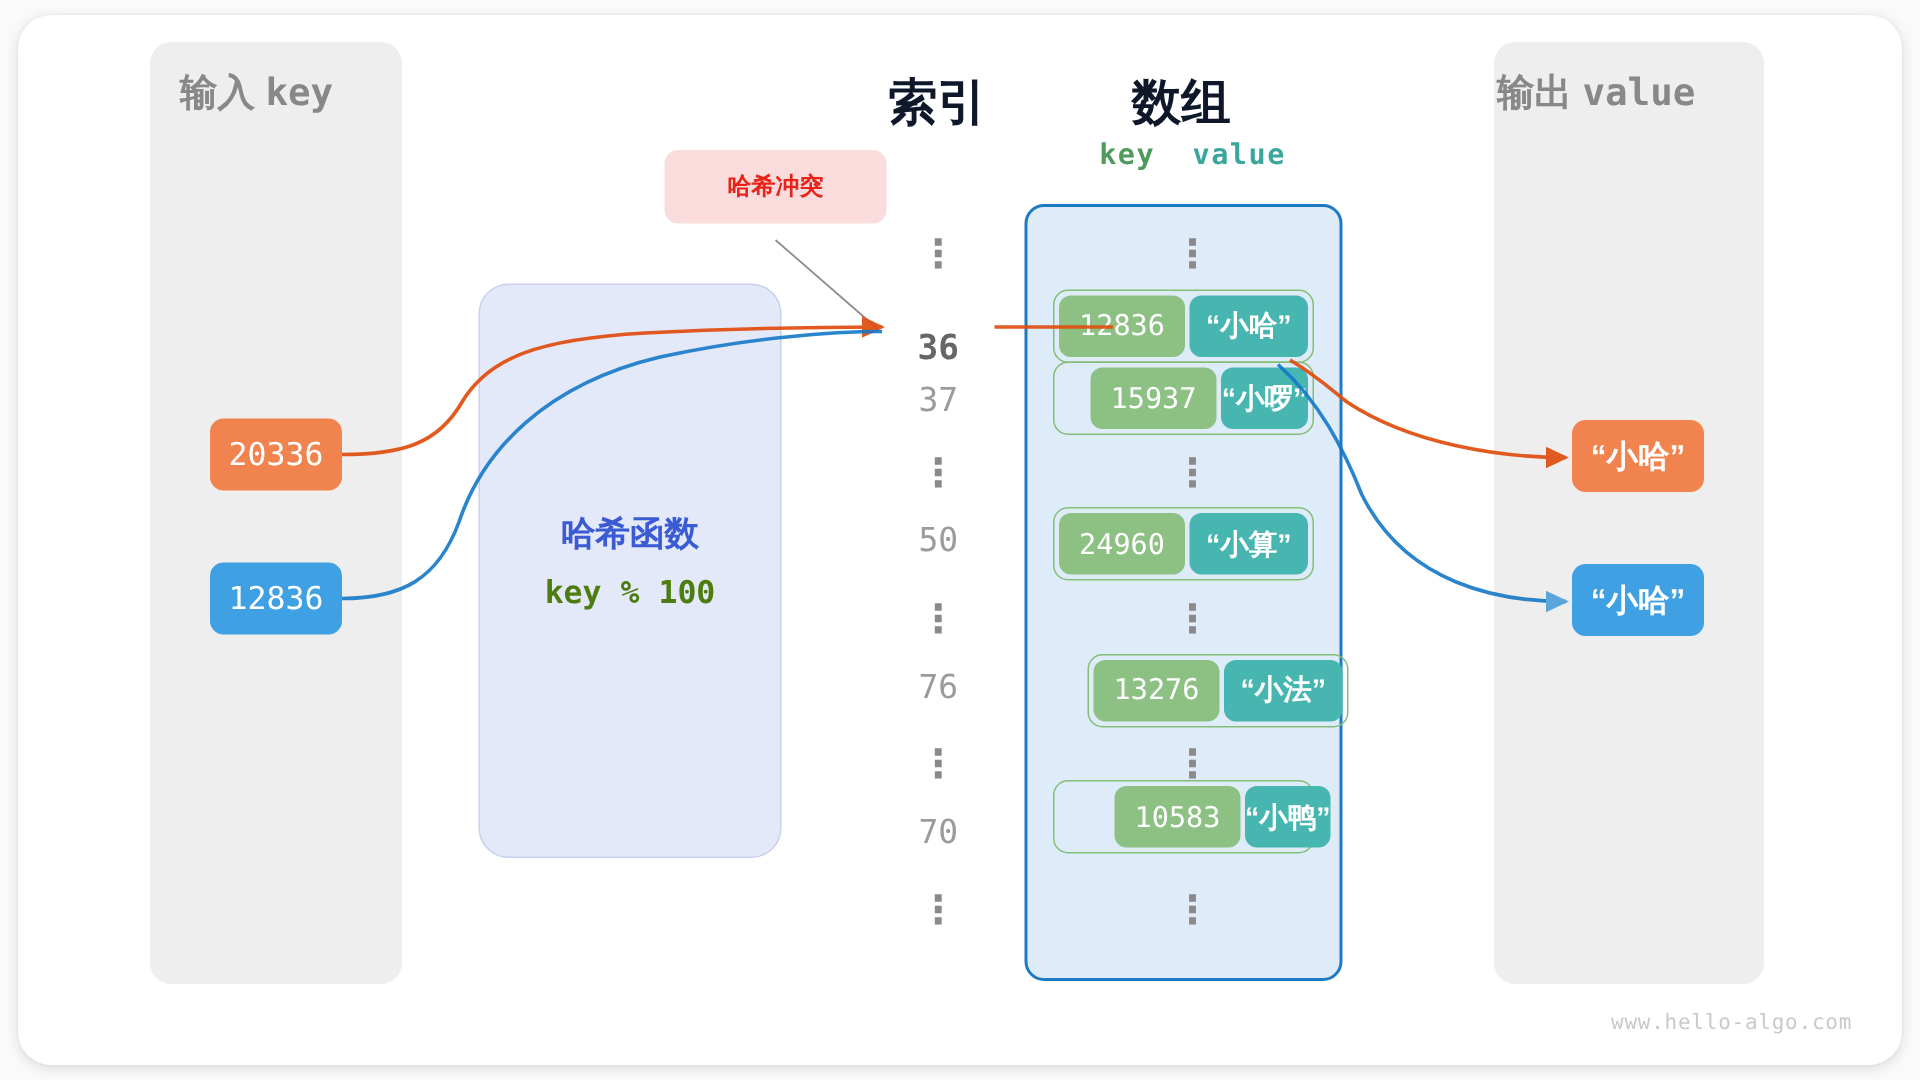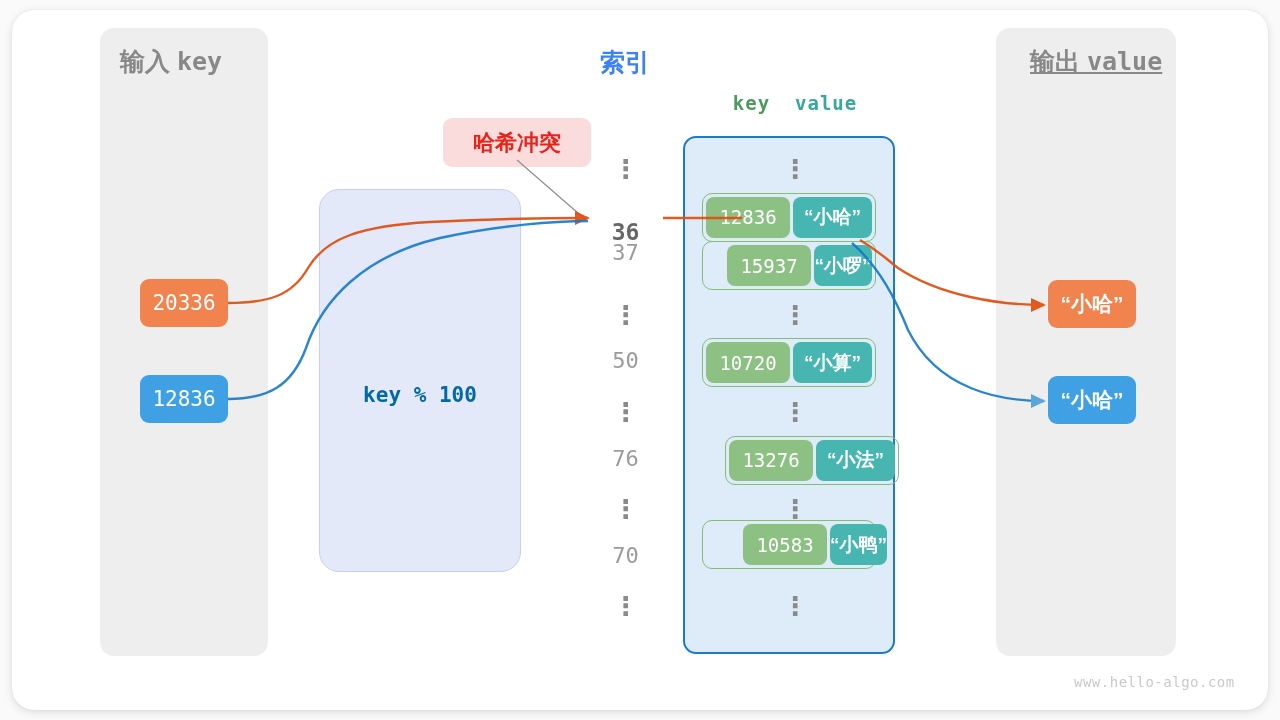--- a/index.html
+++ b/index.html
@@ -37,28 +37,28 @@
   #panel-input  { left: 100px; top: 28px; width: 168px; height: 628px; }
   #panel-output { left: 996px; top: 28px; width: 180px; height: 628px; }
   .panel-title {
     position: absolute;
     color: #888888;
     font-size: 25px;
     font-weight: bold;
     white-space: nowrap;
   }
   #title-input  { left: 120px; top: 45px; }
-  #title-output { left: 1030px; top: 45px; text-decoration: underline; }
+  #title-output { left: 998px; top: 45px; }
   .mono-part { font-family: "DejaVu Sans Mono", "Liberation Mono", monospace; }
 
   
   .col-title {
     position: absolute;
-    color: #3b82f6;
-    font-size: 25px;
+    color: #0f172a;
+    font-size: 33px;
     font-weight: bold;
     white-space: nowrap;
     text-align: center;
   }
   #title-index { left: 580px; top: 46px; width: 90px; }
   #title-array { left: 730px; top: 46px; width: 115px; }
 
   #kv-header {
     position: absolute;
     left: 700px; top: 92px;
@@ -90,36 +90,36 @@
     text-align: center;
     color: #3b5bd4;
     font-size: 23px;
     font-weight: bold;
   }
   #hash-fn-expr {
     position: absolute;
     left: 319px; top: 383px;
     width: 202px;
     text-align: center;
-    color: #0369a1;
+    color: #4d7c0f;
     font-family: "DejaVu Sans Mono", "Liberation Mono", monospace;
     font-size: 21px;
     font-weight: bold;
   }
 
   
   #collision-badge {
     position: absolute;
-    left: 443px; top: 118px;
+    left: 443px; top: 100px;
     width: 148px; height: 49px;
     background: #fbdcdc;
     border-radius: 9px;
     display: flex; align-items: center; justify-content: center;
     color: #e8241a;
-    font-size: 22px;
+    font-size: 16px;
     font-weight: bold;
   }
 
   
   .index-cell {
     position: absolute;
     left: 588px;
     width: 75px;
     text-align: center;
     color: #9b9b9b;
@@ -231,33 +231,35 @@
   <div class="panel-title" id="title-input">
     <span>输入</span>
     <span class="mono-part">key</span>
   </div>
   <div class="panel-title" id="title-output">
     <span>输出</span>
     <span class="mono-part">value</span>
   </div>
 
   <div class="col-title" id="title-index">索引</div>
+  <div class="col-title" id="title-array">数组</div>
   <div id="kv-header">
     <span class="k">key</span>&nbsp;&nbsp;<span class="v">value</span>
   </div>
 
   <div id="hash-box"></div>
+  <div id="hash-fn-name">哈希函数</div>
   <div id="hash-fn-expr">key % 100</div>
 
   <div id="array-box"></div>
 
   <div id="index-column">
       <div class="ell ell-idx" style="top: 156px;">⋮</div>
       <div class="index-cell hi" style="top: 202.6px;">36</div>
-      <div class="index-cell" style="top: 240px;">37</div>
+      <div class="index-cell" style="top: 255px;">37</div>
       <div class="ell ell-idx" style="top: 301.8px;">⋮</div>
       <div class="index-cell" style="top: 348.4px;">50</div>
       <div class="ell ell-idx" style="top: 399px;">⋮</div>
       <div class="index-cell" style="top: 445.6px;">76</div>
       <div class="ell ell-idx" style="top: 496.2px;">⋮</div>
       <div class="index-cell" style="top: 542.8px;">70</div>
       <div class="ell ell-idx" style="top: 593.4px;">⋮</div>
     </div>
 
   <div id="array-contents">
@@ -265,21 +267,21 @@
       <div class="bucket" style="top: 192.6px;">
         <div class="key">12836</div>
         <div class="val">“小哈”</div>
       </div>
       <div class="bucket" style="top: 241.2px; padding-left: 24px;">
         <div class="key">15937</div>
         <div class="val">“小啰”</div>
       </div>
       <div class="ell ell-arr" style="top: 301.8px;">⋮</div>
       <div class="bucket" style="top: 338.4px;">
-        <div class="key">10720</div>
+        <div class="key">24960</div>
         <div class="val">“小算”</div>
       </div>
       <div class="ell ell-arr" style="top: 399px;">⋮</div>
       <div class="bucket" style="top: 435.6px; margin-left: 23px;">
         <div class="key">13276</div>
         <div class="val">“小法”</div>
       </div>
       <div class="ell ell-arr" style="top: 496.2px;">⋮</div>
       <div class="bucket" style="top: 520px; padding-left: 40px;">
         <div class="key">10583</div>

